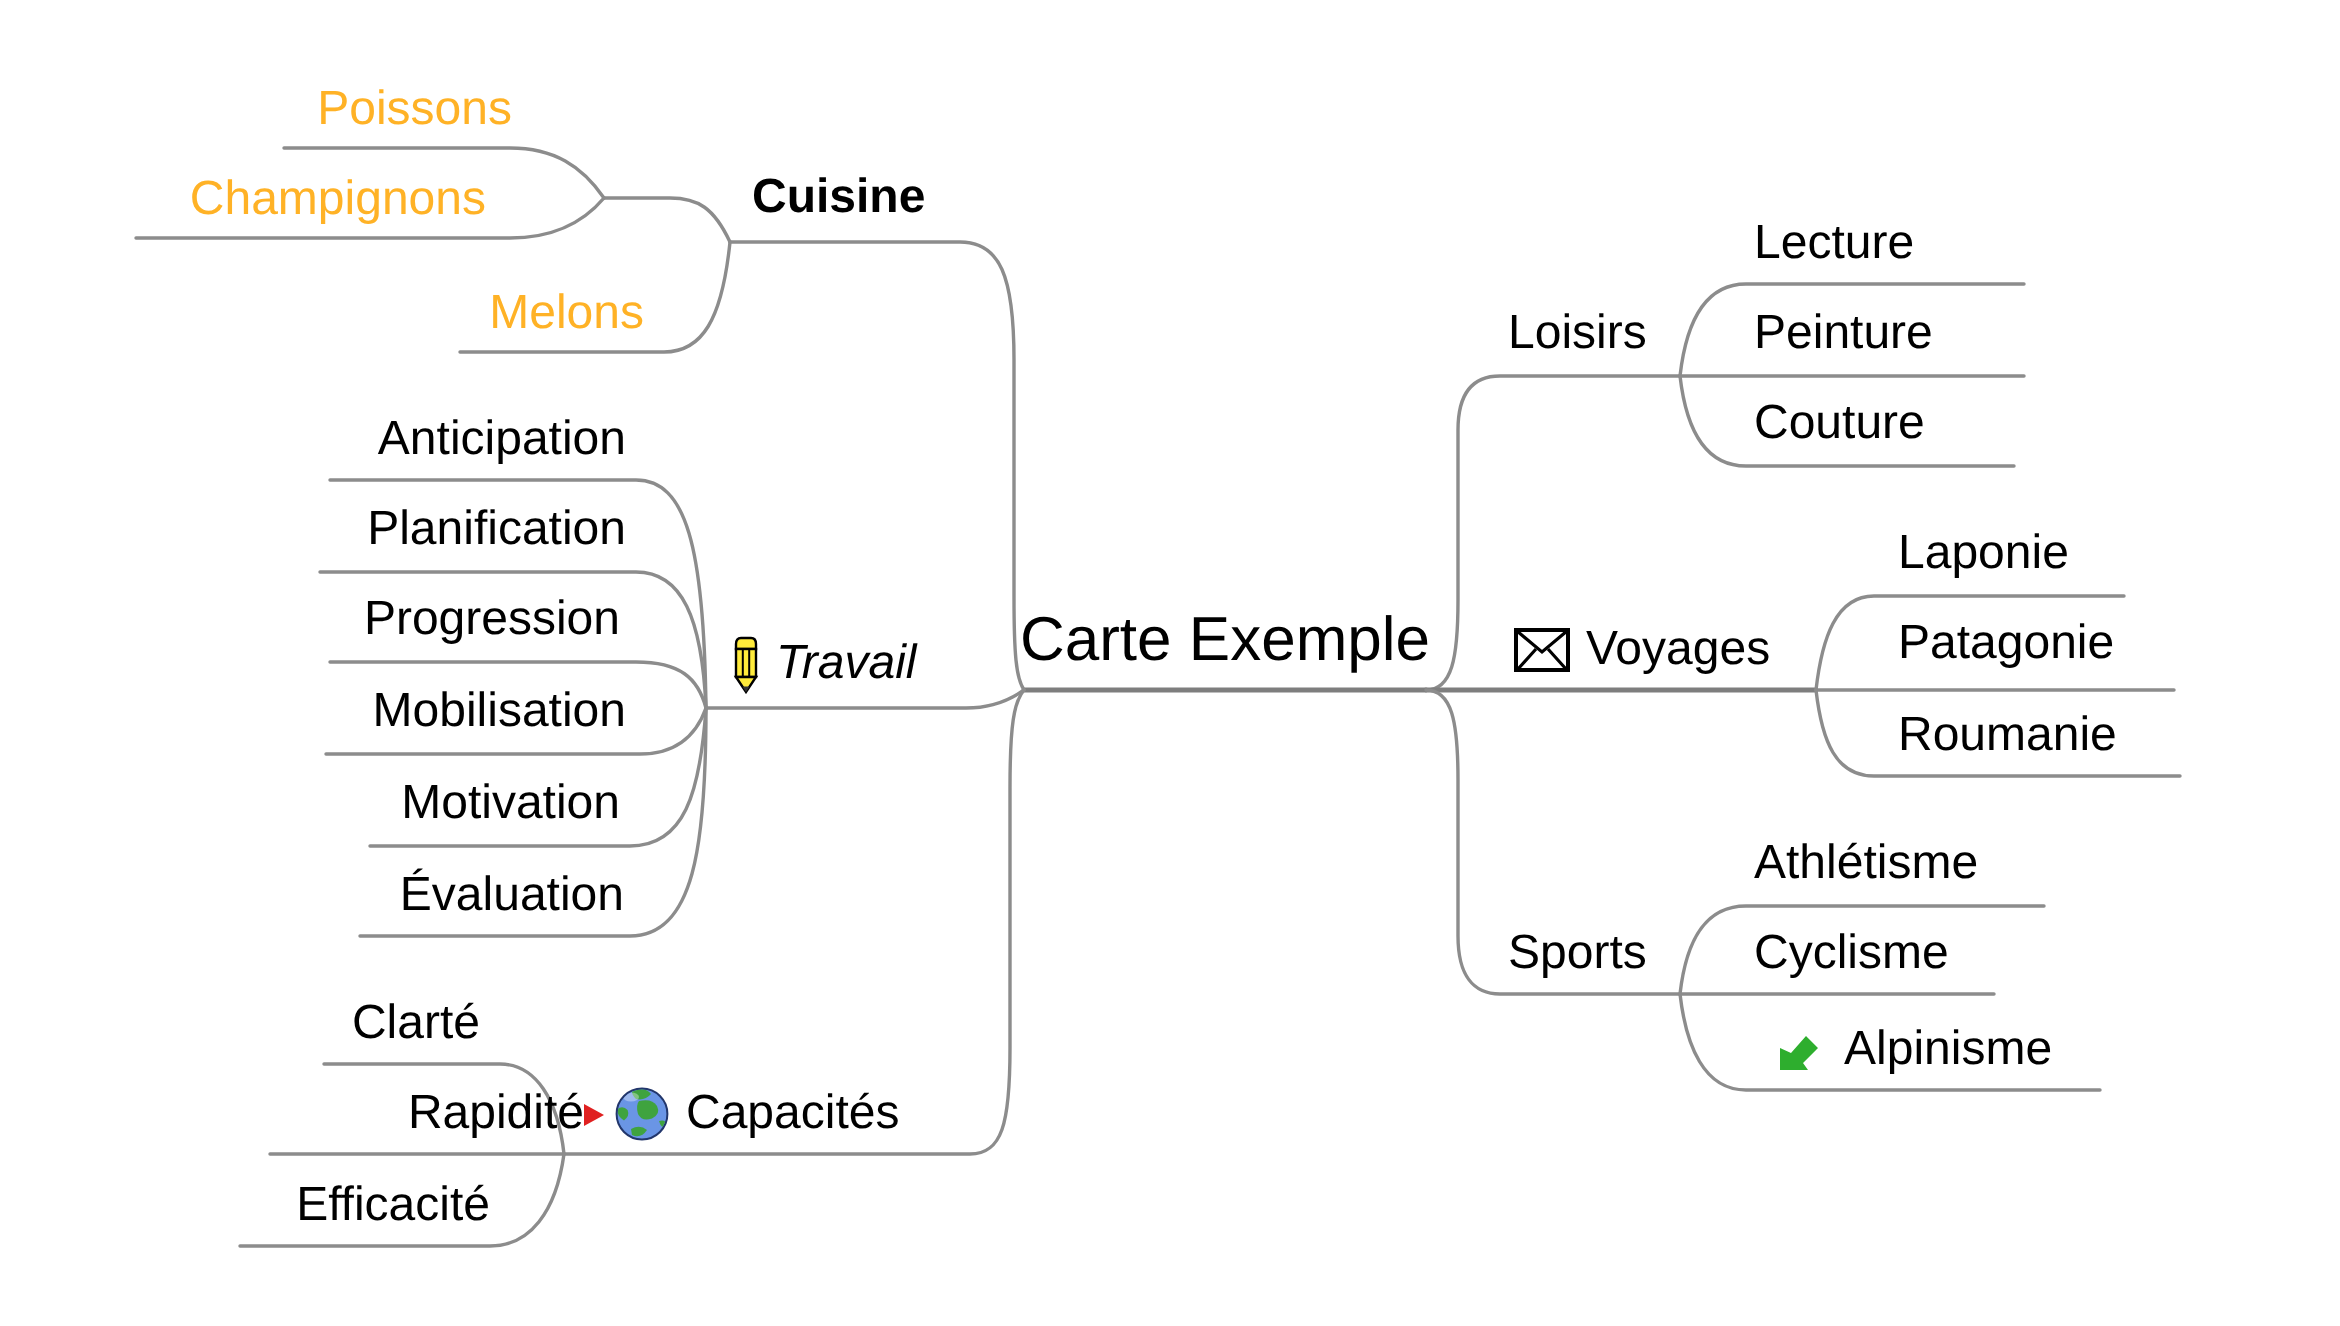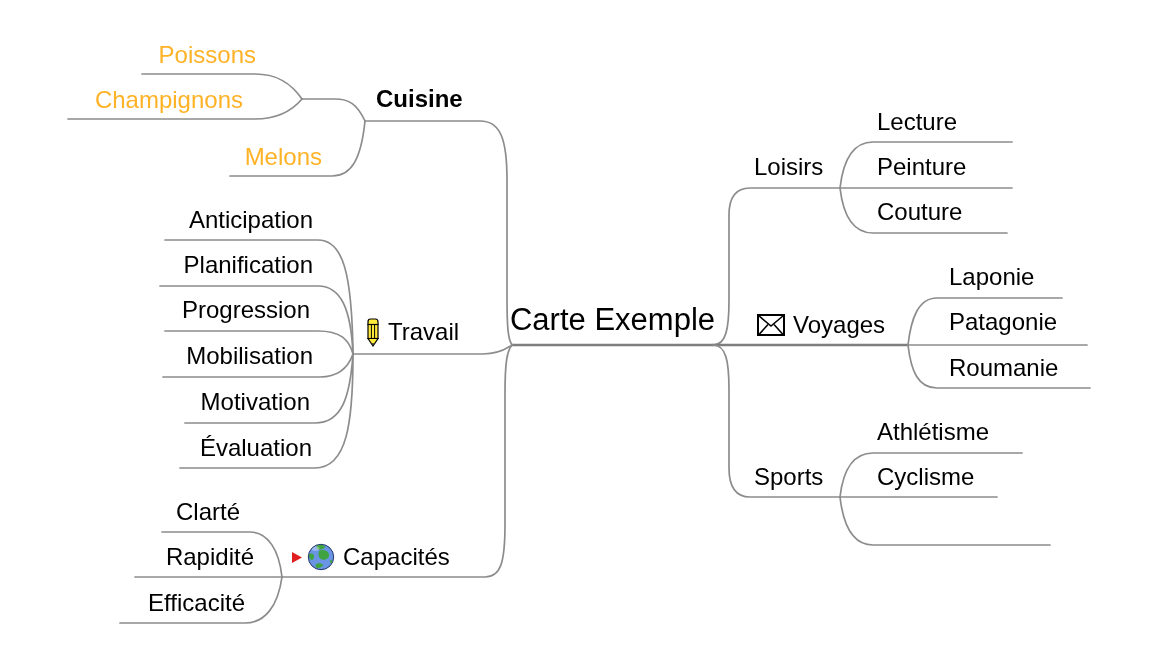--- a/index.html
+++ b/index.html
@@ -83,21 +83,21 @@
   <div class="node orange" style="right:914px;top:40px;">
     <span>Poissons</span>
   </div>
   <div class="node orange" style="right:927px;top:85px;">
     <span>Champignons</span>
   </div>
   <div class="node orange" style="right:848px;top:142px;">
     <span>Melons</span>
   </div>
 
-  <div class="node" style="left:365px;top:317px;">
+  <div class="node" style="left:365px;top:317px;font-style:italic;">
     <svg class="icon pencil" width="16" height="30" viewBox="0 0 16 30">
       <path class="pen-fill" d="M3 7.5 V5 Q3 2 5.5 2 H10.5 Q13 2 13 5 V7.5 Z"></path>
       <rect class="pen-fill" x="3" y="7.5" width="10" height="14"></rect>
       <path d="M6.4 7.5 V21.5 M9.6 7.5 V21.5" stroke="#000" stroke-width="1" fill="none"></path>
       <path class="pen-fill" d="M3 21.5 L8 29 L13 21.5 Z"></path>
       <path d="M6.2 26.2 L8 29 L9.8 26.2 Z" fill="#333"></path>
     </svg>
     <span>Travail</span>
   </div>
   <div class="node" style="right:857px;top:205px;">
@@ -135,21 +135,21 @@
         <path class="globe-land" d="M8.5 21.5 Q13 19 16.5 22 Q13.5 26.5 9 24.5 Z"></path>
         <path class="globe-land" d="M22.5 17.5 Q25.5 16.5 26.5 19 Q24 22.5 22.5 17.5 Z"></path>
         <ellipse cx="8.5" cy="5.5" rx="4" ry="2.3" fill="#ffffff" opacity="0.35"></ellipse>
       </g>
     </svg>
     <span>Capacités</span>
   </div>
   <div class="node" style="right:930px;top:497px;">
     <span>Clarté</span>
   </div>
-  <div class="node" style="right:916px;top:542px;align-items:center;">
+  <div class="node" style="right:878px;top:542px;align-items:center;">
     <span>Rapidité</span>
   </div>
   <div class="node" style="right:925px;top:588px;">
     <span>Efficacité</span>
   </div>
 
   <div class="node" style="left:754px;top:152px;">
     <span>Loisirs</span>
   </div>
   <div class="node" style="left:877px;top:107px;justify-content:center;">
@@ -182,14 +182,20 @@
 
   <div class="node" style="left:754px;top:462px;">
     <span>Sports</span>
   </div>
   <div class="node" style="left:877px;top:417px;">
     <span>Athlétisme</span>
   </div>
   <div class="node" style="left:877px;top:462px;">
     <span>Cyclisme</span>
   </div>
+  <div class="node" style="left:888px;top:510px;">
+    <svg class="icon greenarrow" width="24" height="23" viewBox="0 0 24 23">
+      <path class="ga" d="M2 21 L2 10 L7.5 12.5 L15 4 L21 10 L13.5 17.5 L16 21 Z"></path>
+    </svg>
+    <span>Alpinisme</span>
+  </div>
 
 </div>
 
 </body></html>

